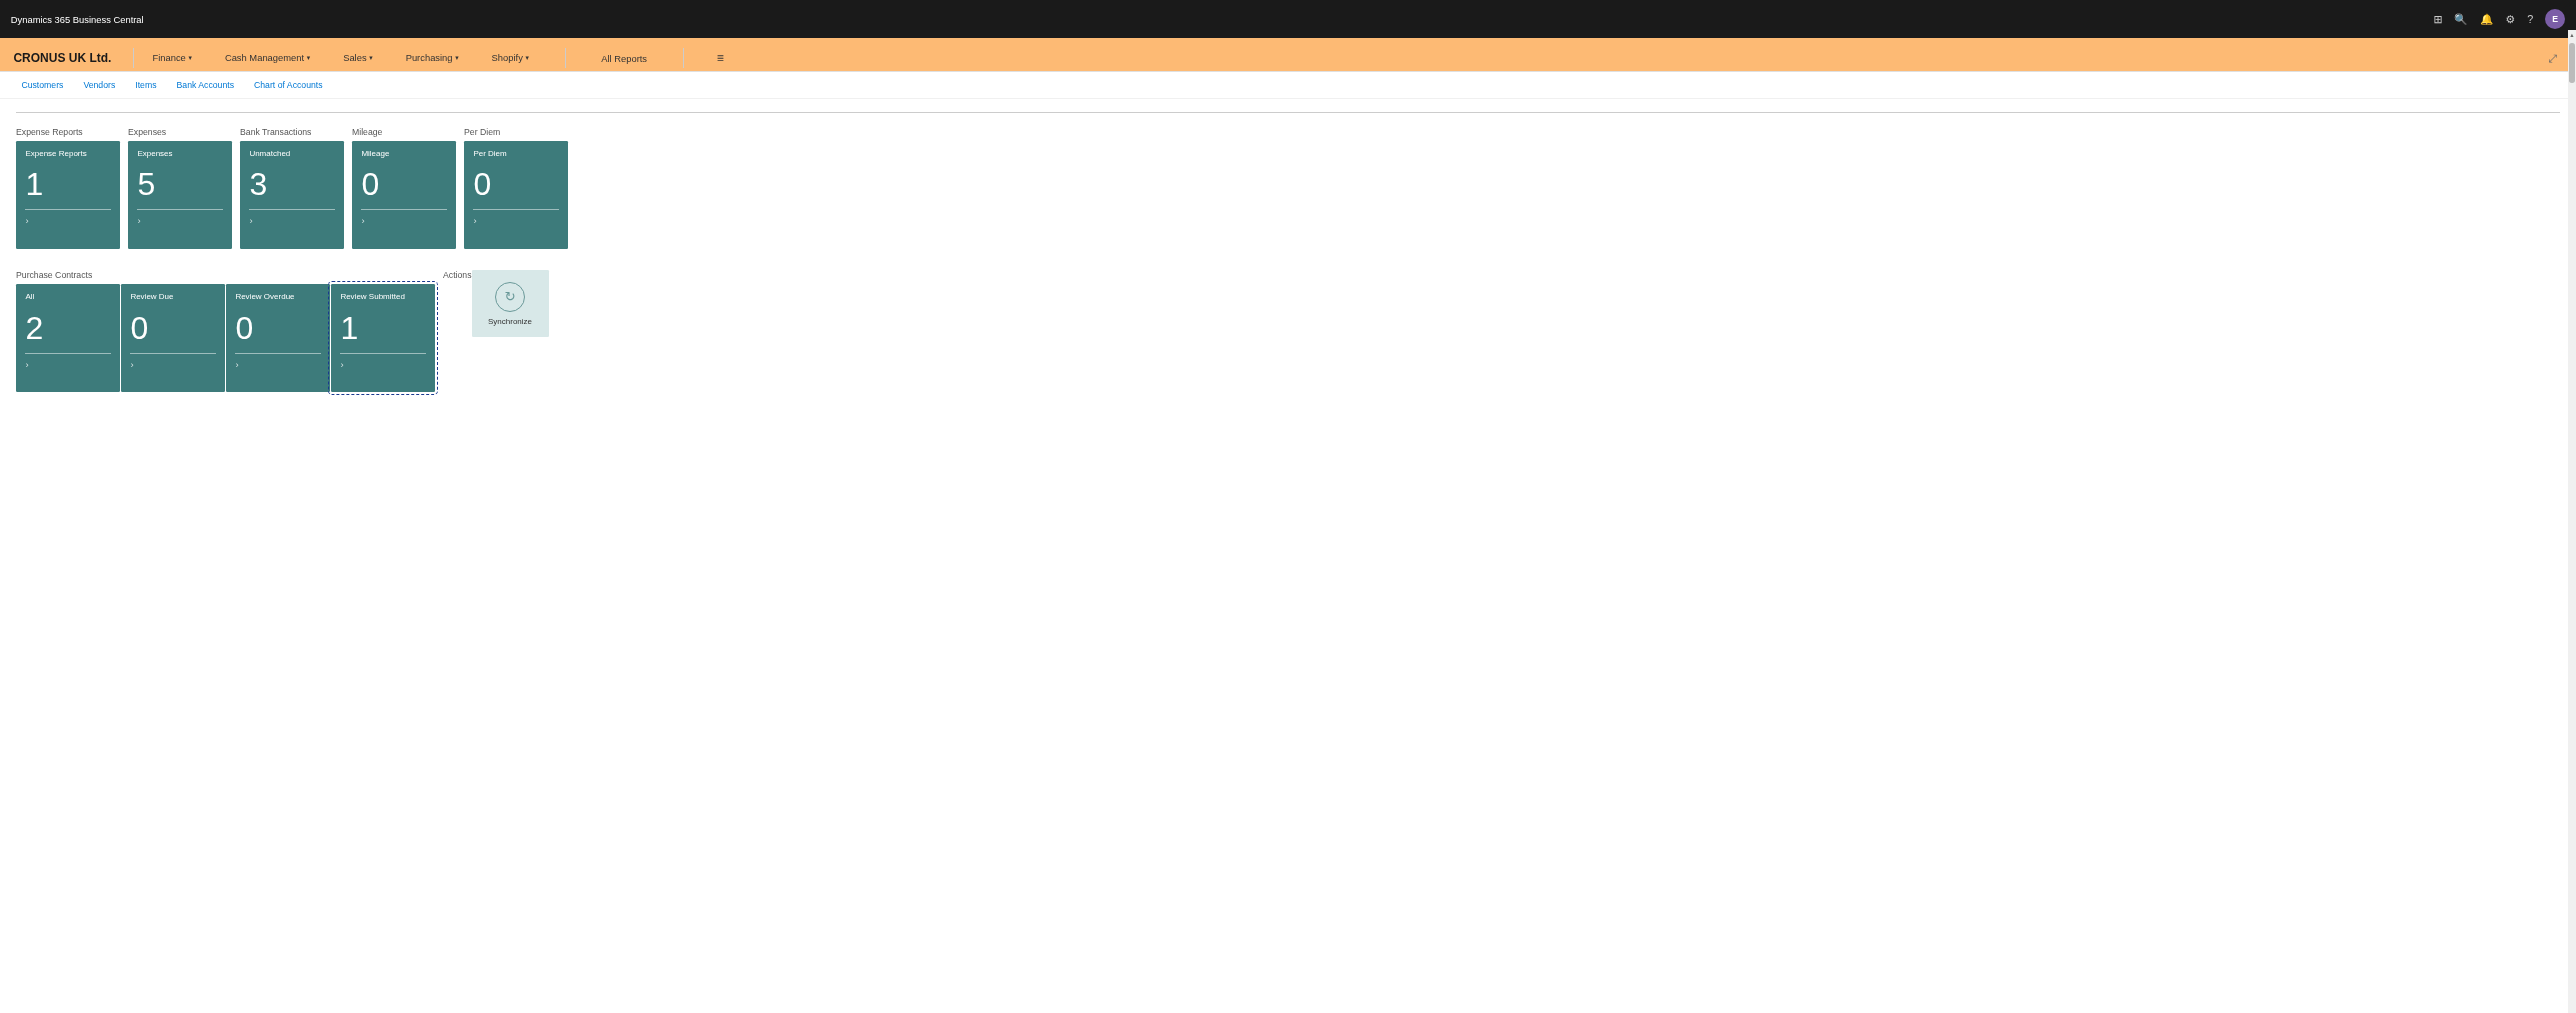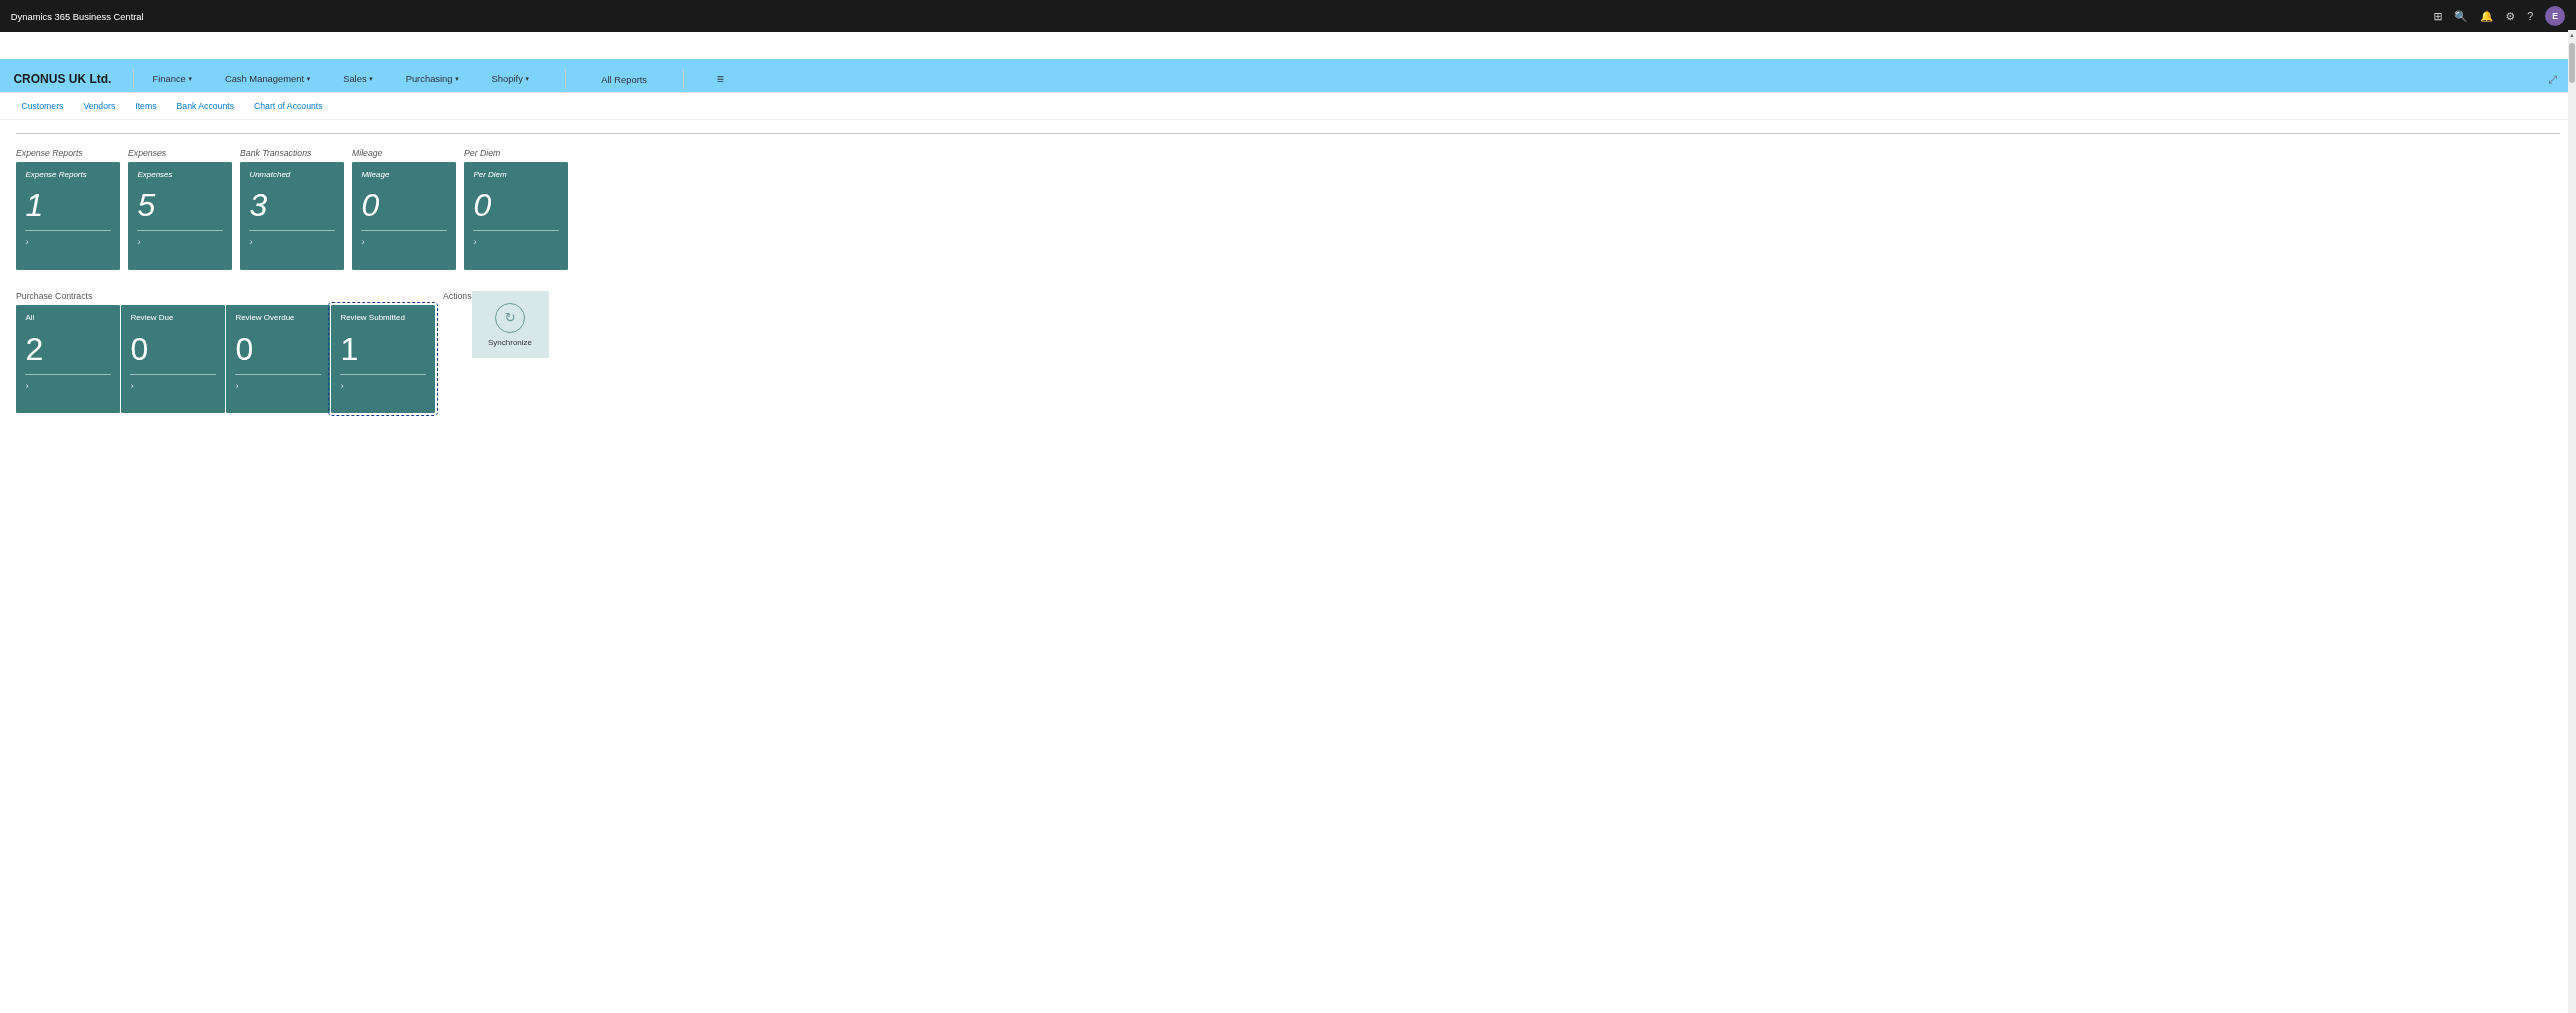--- a/index.html
+++ b/index.html
@@ -6,21 +6,21 @@
     body { font-family: 'Segoe UI', Arial, sans-serif; background: #fff; color: #333; overflow-x: hidden; }
 
     
     .top-bar {
       background: #1a1a1a;
       color: #fff;
       display: flex;
       align-items: center;
       justify-content: space-between;
       padding: 0 10.8px;
-      height: 32px;
+      height: 38px;
     }
     .top-bar-title {
       font-size: 9.4px;
       font-weight: 400;
       color: #fff;
     }
     .top-bar-icons {
       display: flex;
       align-items: center;
       gap: 12px;
@@ -42,22 +42,21 @@
       font-size: 8.7px;
       font-weight: 600;
     }
 
     
     .secondary-nav {
       display: flex;
       align-items: center;
       padding: 8px 13.4px 0 13.4px;
       border-bottom: 0.7px solid #e0e0e0;
-      background: #7dd3fc;
-      margin-top: 27px;
+      background: #fdba74;
     }
     .company-name {
       font-size: 12px;
       font-weight: 700;
       color: #1a1a1a;
       margin-right: 10.8px;
     }
     .nav-divider {
       width: 0.7px;
       height: 20px;
@@ -144,21 +143,20 @@
       border: none;
       border-top: 0.7px solid #ccc;
       margin-bottom: 13.4px;
     }
 
     .cards-row {
       display: flex;
       gap: 8px;
       margin-bottom: 21.5px;
       flex-wrap: wrap;
-      font-style: italic;
     }
 
     .card-group {
       display: flex;
       flex-direction: column;
     }
 
     .card-group-label {
       font-size: 8.7px;
       color: #555;

